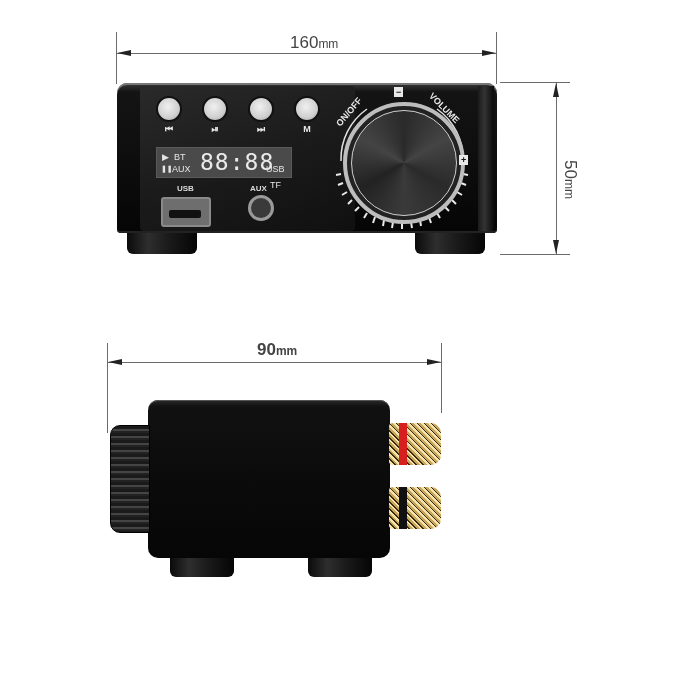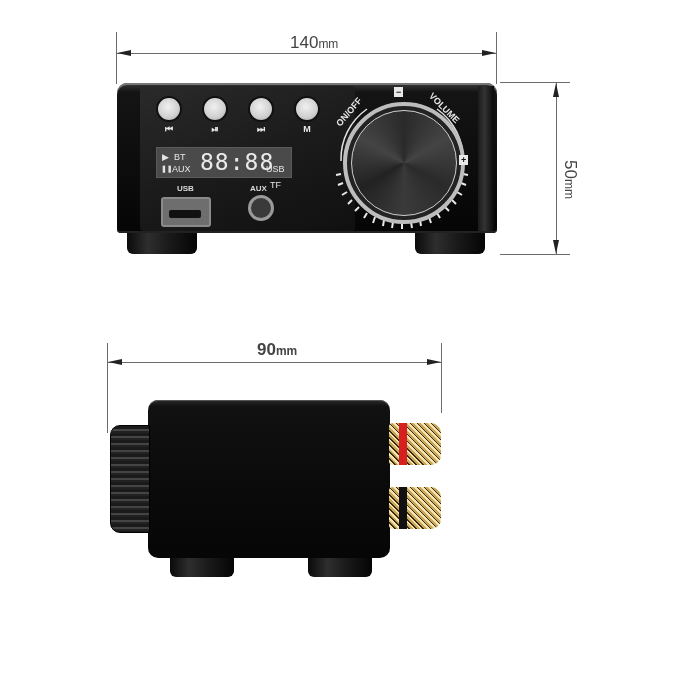--- a/index.html
+++ b/index.html
@@ -39,21 +39,21 @@
 </style>
 </head>
 <body>
 
 <div>
   <div class="dimline" style="left:116px;top:32px;width:1px;height:52px;"></div>
   <div class="dimline" style="left:496px;top:32px;width:1px;height:52px;"></div>
   <div class="dimline" style="left:117px;top:53px;width:379px;height:1px;"></div>
   <div class="arrow-l" style="left:117px;top:50px;"></div>
   <div class="arrow-r" style="left:482px;top:50px;"></div>
-  <div class="dimlabel" style="left:290px;top:33px;"><span>140</span><span class="mm">mm</span></div>
+  <div class="dimlabel" style="left:290px;top:33px;"><span>160</span><span class="mm">mm</span></div>
 </div>
 
 <div>
   <div class="dimline" style="left:500px;top:82px;width:70px;height:1px;"></div>
   <div class="dimline" style="left:500px;top:254px;width:70px;height:1px;"></div>
   <div class="dimline" style="left:556px;top:83px;width:1px;height:171px;"></div>
   <div class="arrow-u" style="left:553px;top:83px;"></div>
   <div class="arrow-d" style="left:553px;top:240px;"></div>
   <div class="dimlabel" style="left:545px;top:160px;transform:rotate(90deg);transform-origin:left top;left:580px;"><span>50</span><span class="mm">mm</span></div>
 </div>

